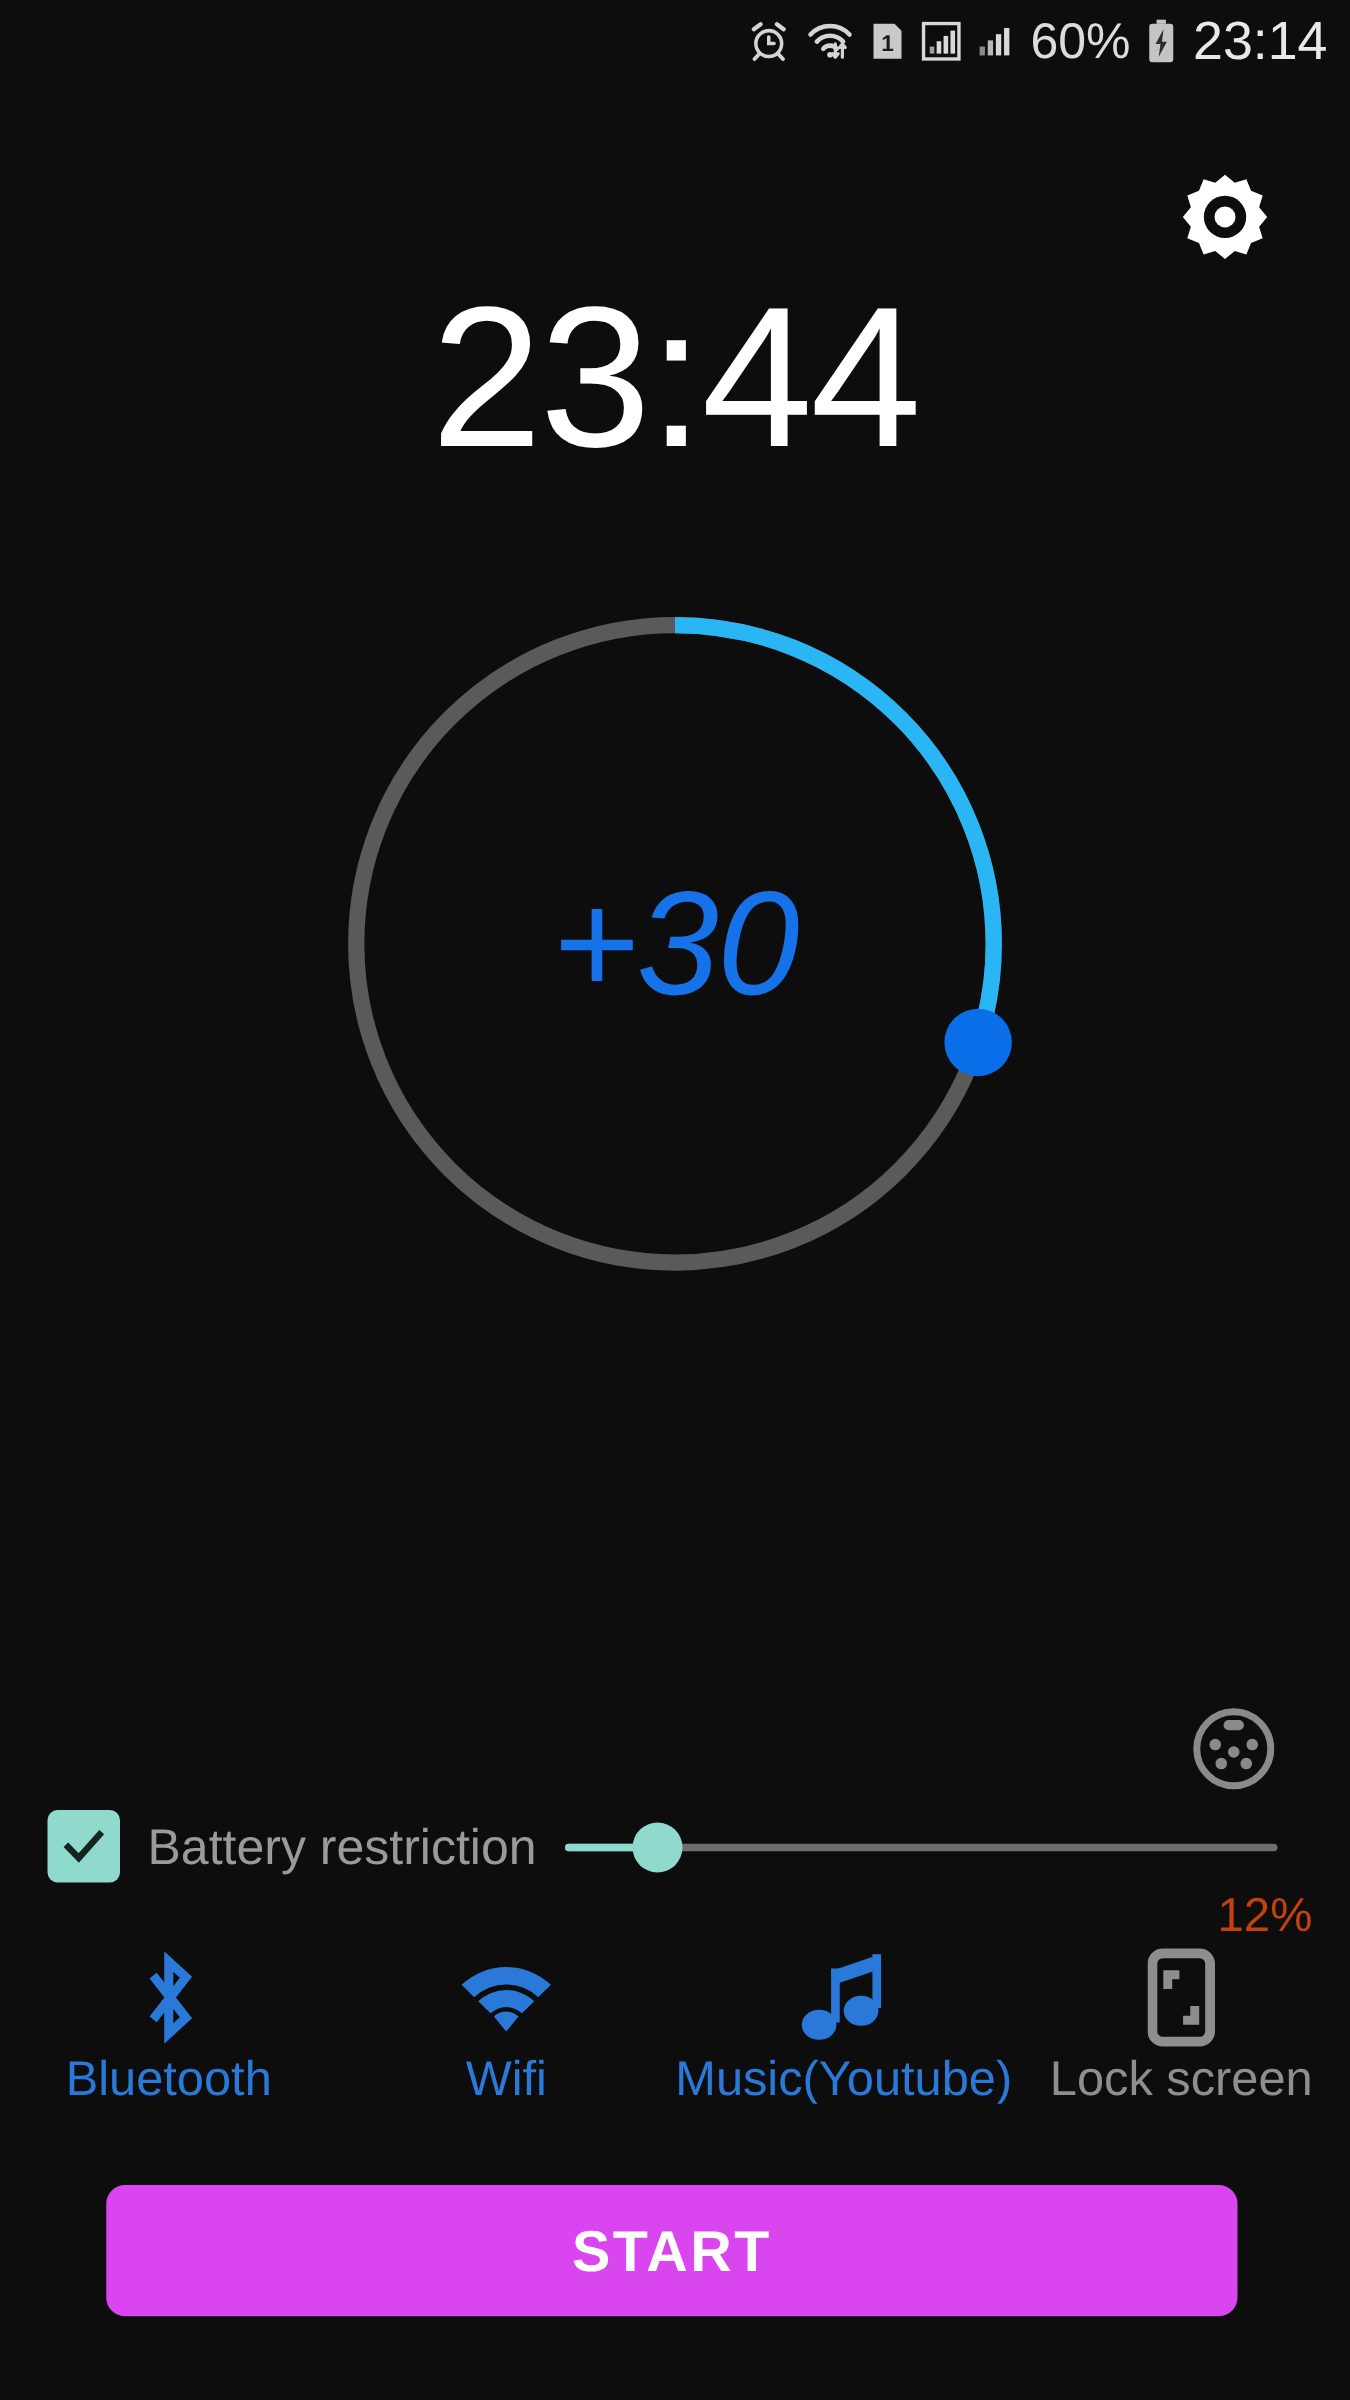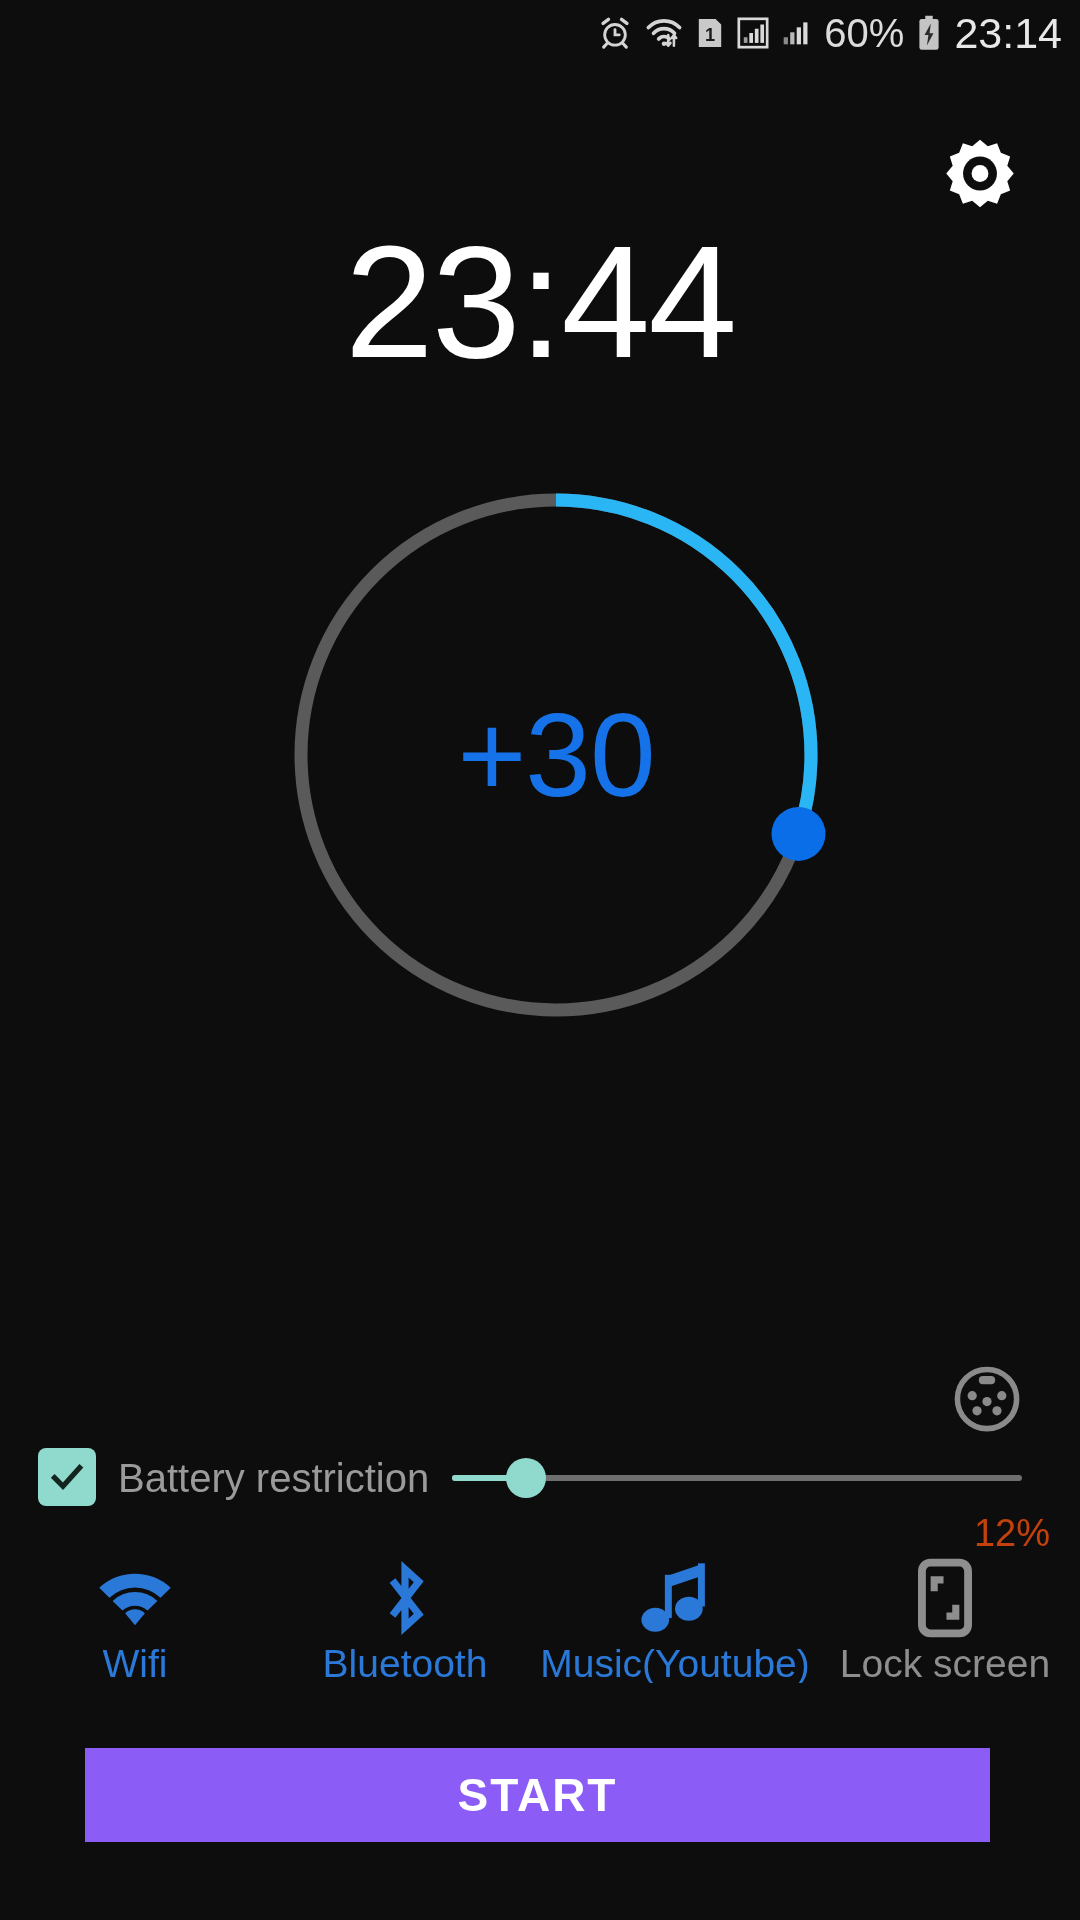--- a/index.html
+++ b/index.html
@@ -29,21 +29,21 @@
 
   
   .bigclock{
     position:absolute; left:0; top:222px; width:1080px;
     text-align:center; color:#ffffff;
     font-size:160px; font-weight:300; letter-spacing:-2px;
     font-family:"Liberation Sans", sans-serif; line-height:1;
   }
 
   
-  .dial{ position:absolute; left:261px; top:460px; width:590px; height:590px; }
+  .dial{ position:absolute; left:245px; top:460px; width:590px; height:590px;font-style:italic; }
   .dial svg{ display:block; }
   .dial-value{
     position:absolute; left:0; top:0; width:590px; height:590px;
     display:flex; align-items:center; justify-content:center;
     color:#1672e8; font-size:118px; font-weight:400; letter-spacing:-1px;
     font-family:"Liberation Sans", sans-serif;
   }
 
   
   .din-btn{ position:absolute; left:950px; top:1362px; width:74px; height:74px; }
@@ -96,22 +96,22 @@
     font-size:39px; font-weight:400; line-height:1;
     font-family:"Liberation Sans", sans-serif;
     white-space:nowrap; overflow:hidden; max-width:100%;
     text-align:center;
   }
   .on{ color:#2a79d8; }
   .off{ color:#8e8e8e; }
 
   
   .startbtn{
-    position:absolute; left:85px; top:1748px; width:905px; height:94px;
-    background:#8b5cf6; border-radius:0;
+    position:absolute; left:85px; top:1748px; width:905px; height:105px;
+    background:#d946ef; border-radius:15px;
     display:flex; align-items:center; justify-content:center;
     border:none;
   }
   .startbtn span{
     color:#ffffff; font-size:46px; font-weight:700; letter-spacing:2px;
     font-family:"Liberation Sans", sans-serif;
   }
 </style>
 </head>
 <body>
@@ -232,36 +232,36 @@
       <div class="slider-thumb"></div>
     </div>
   </div>
 
   <div class="pct">12%</div>
 
   <div class="toggles">
 
     <div class="toggle">
       <span class="toggle-ico">
+        <svg width="64" height="80" viewBox="0 0 24 32">
+          <path d="M7 9 L17.5 22.5 L12 27.5 V4.5 L17.5 9.5 L7 23" fill="none" stroke="#2a79d8" stroke-width="2.9" stroke-linejoin="miter" stroke-linecap="butt"></path>
+        </svg>
+      </span>
+      <span class="toggle-lbl on">Bluetooth</span>
+    </div>
+
+    <div class="toggle">
+      <span class="toggle-ico">
         <svg width="80" height="66" viewBox="0 0 30 24">
           <path d="M1.6 8.2 A19.5 19.5 0 0 1 28.4 8.2 L24.6 11.9 A14 14 0 0 0 5.4 11.9 Z" fill="#2a79d8"></path>
           <path d="M6.6 13.1 A12.2 12.2 0 0 1 23.4 13.1 L19.7 16.7 A7 7 0 0 0 10.3 16.7 Z" fill="#2a79d8"></path>
           <path d="M11.3 17.7 A5.4 5.4 0 0 1 18.7 17.7 L15 22.2 Z" fill="#2a79d8"></path>
         </svg>
       </span>
       <span class="toggle-lbl on">Wifi</span>
-    </div>
-
-    <div class="toggle">
-      <span class="toggle-ico">
-        <svg width="64" height="80" viewBox="0 0 24 32">
-          <path d="M7 9 L17.5 22.5 L12 27.5 V4.5 L17.5 9.5 L7 23" fill="none" stroke="#2a79d8" stroke-width="2.9" stroke-linejoin="miter" stroke-linecap="butt"></path>
-        </svg>
-      </span>
-      <span class="toggle-lbl on">Bluetooth</span>
     </div>
 
     <div class="toggle">
       <span class="toggle-ico">
         <svg width="70" height="80" viewBox="0 0 26 30">
           <path d="M10.5 6.6 L23.5 2.2 V6.6 L10.5 11 Z" fill="#2a79d8"></path>
           <rect x="9.2" y="6.3" width="2.6" height="16.2" fill="#2a79d8"></rect>
           <rect x="21.6" y="2" width="2.6" height="16.2" fill="#2a79d8"></rect>
           <ellipse cx="5.6" cy="23.2" rx="5.2" ry="4.5" fill="#2a79d8"></ellipse>
           <ellipse cx="18.2" cy="19" rx="5.2" ry="4.5" fill="#2a79d8"></ellipse>

